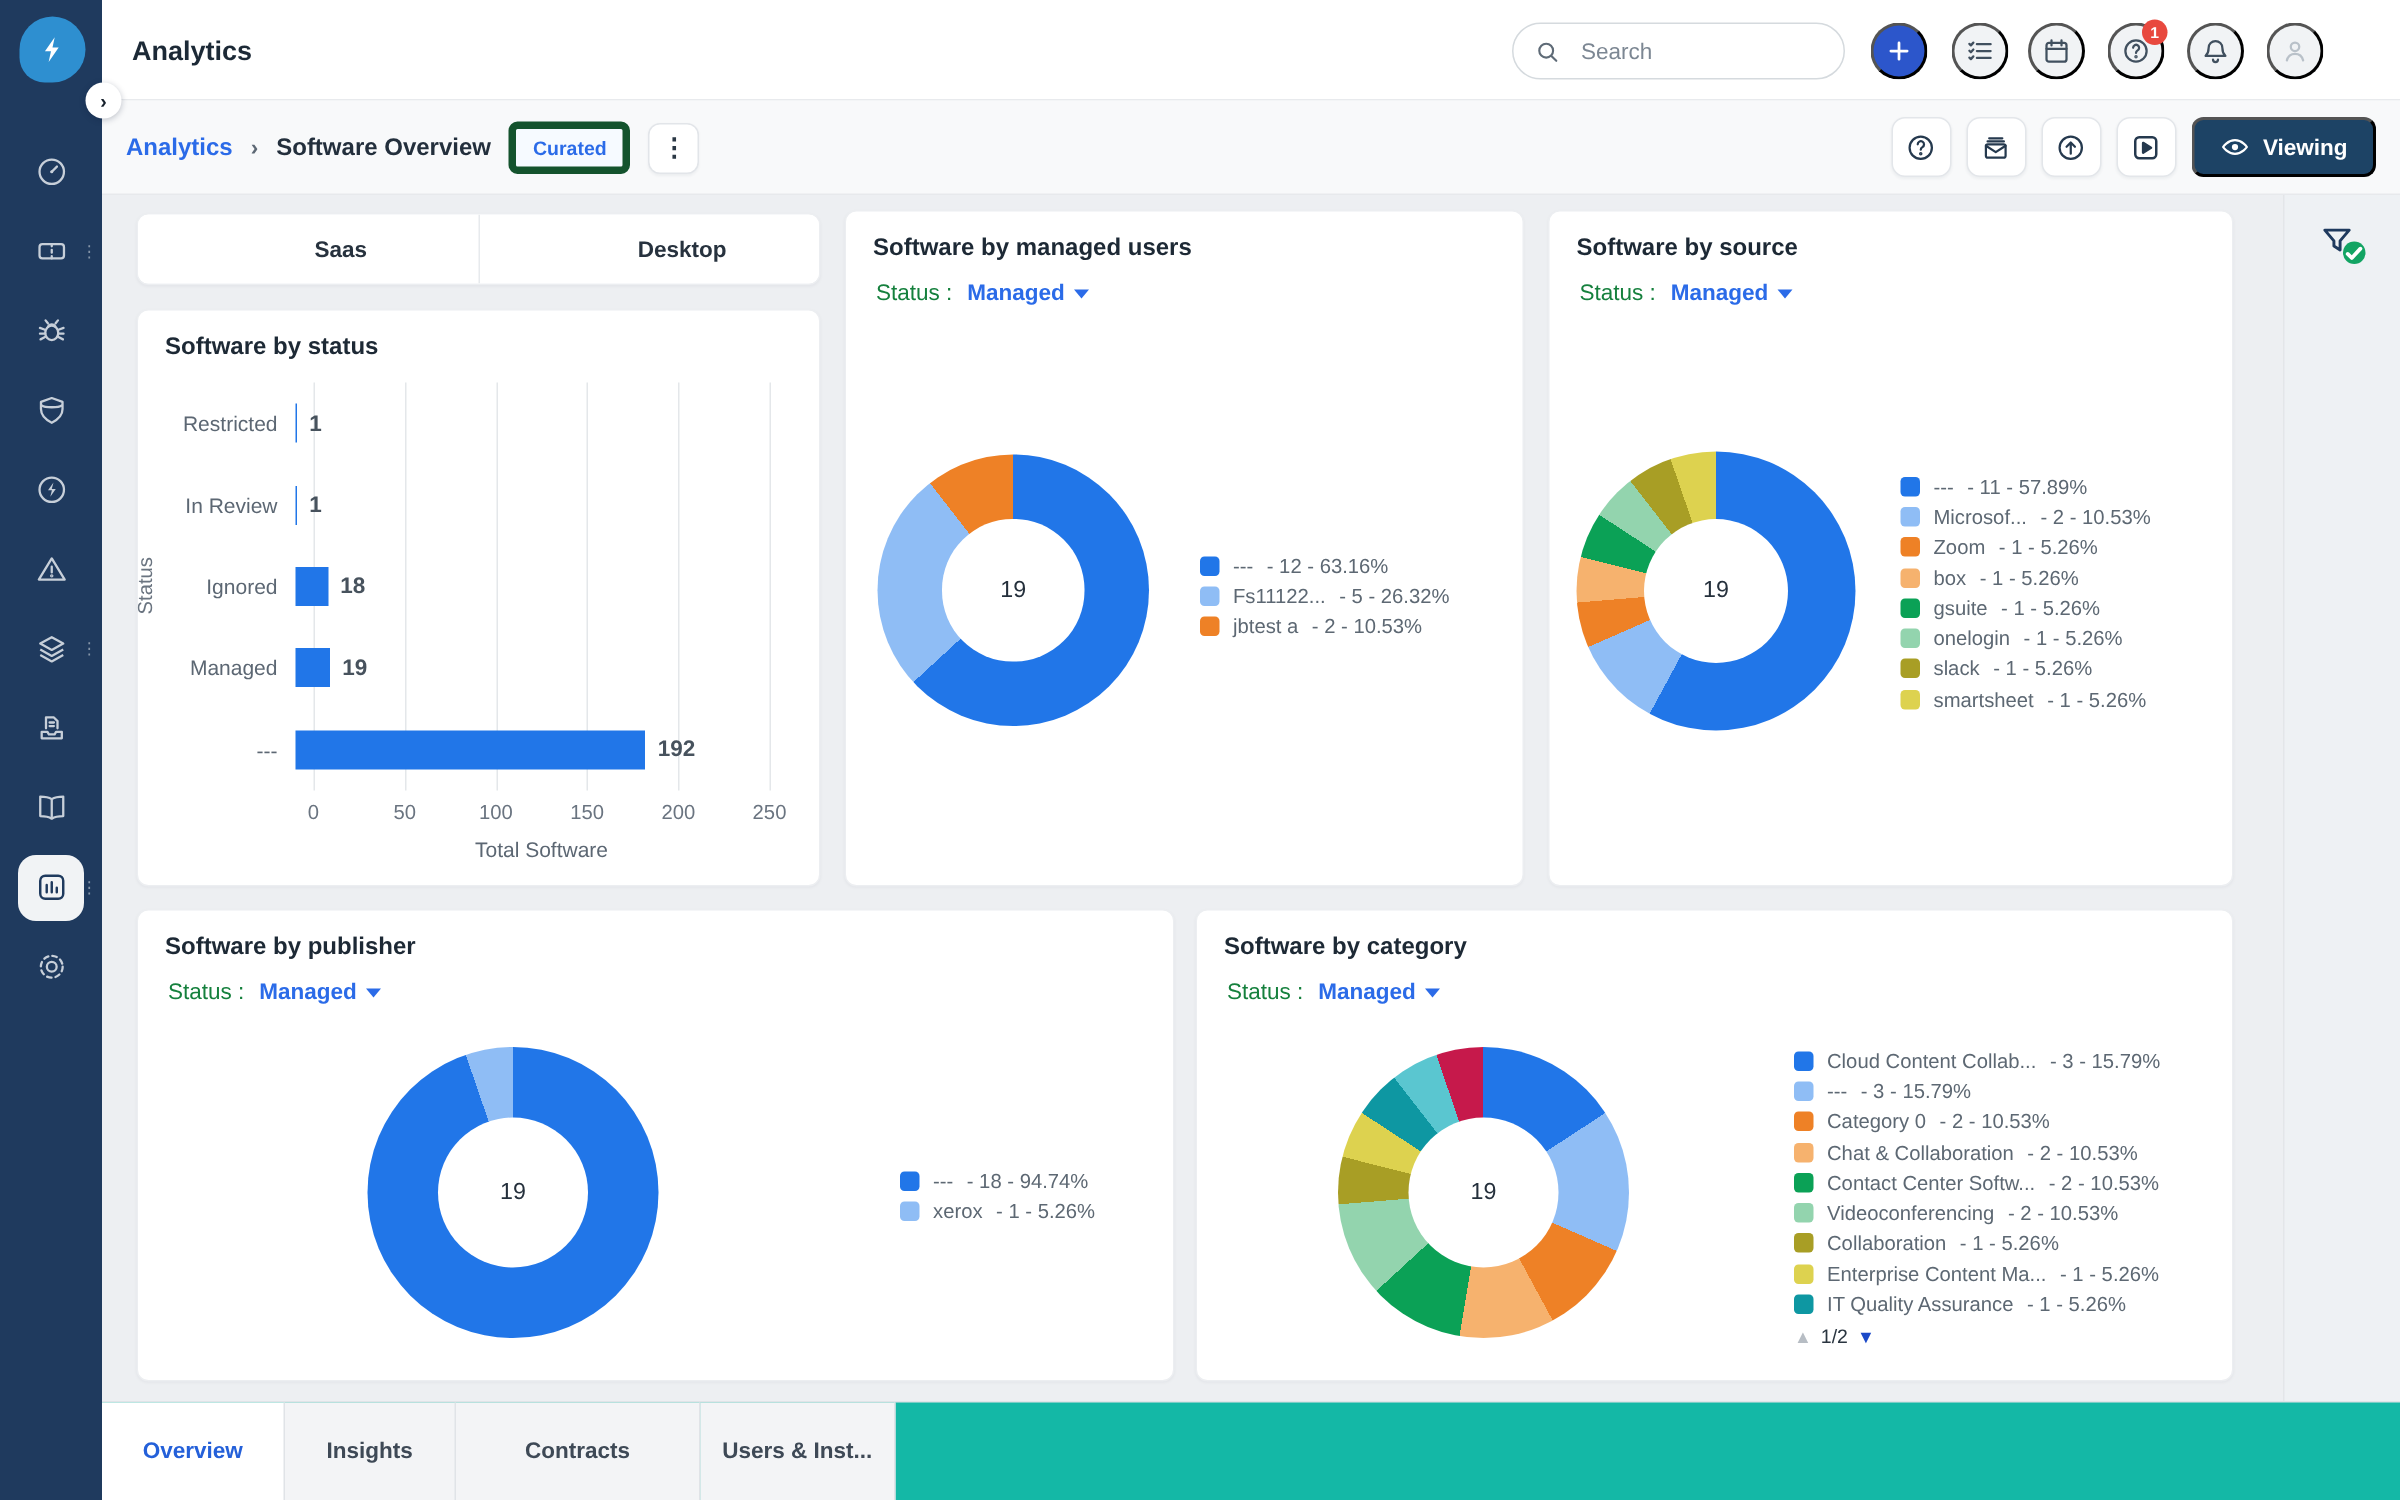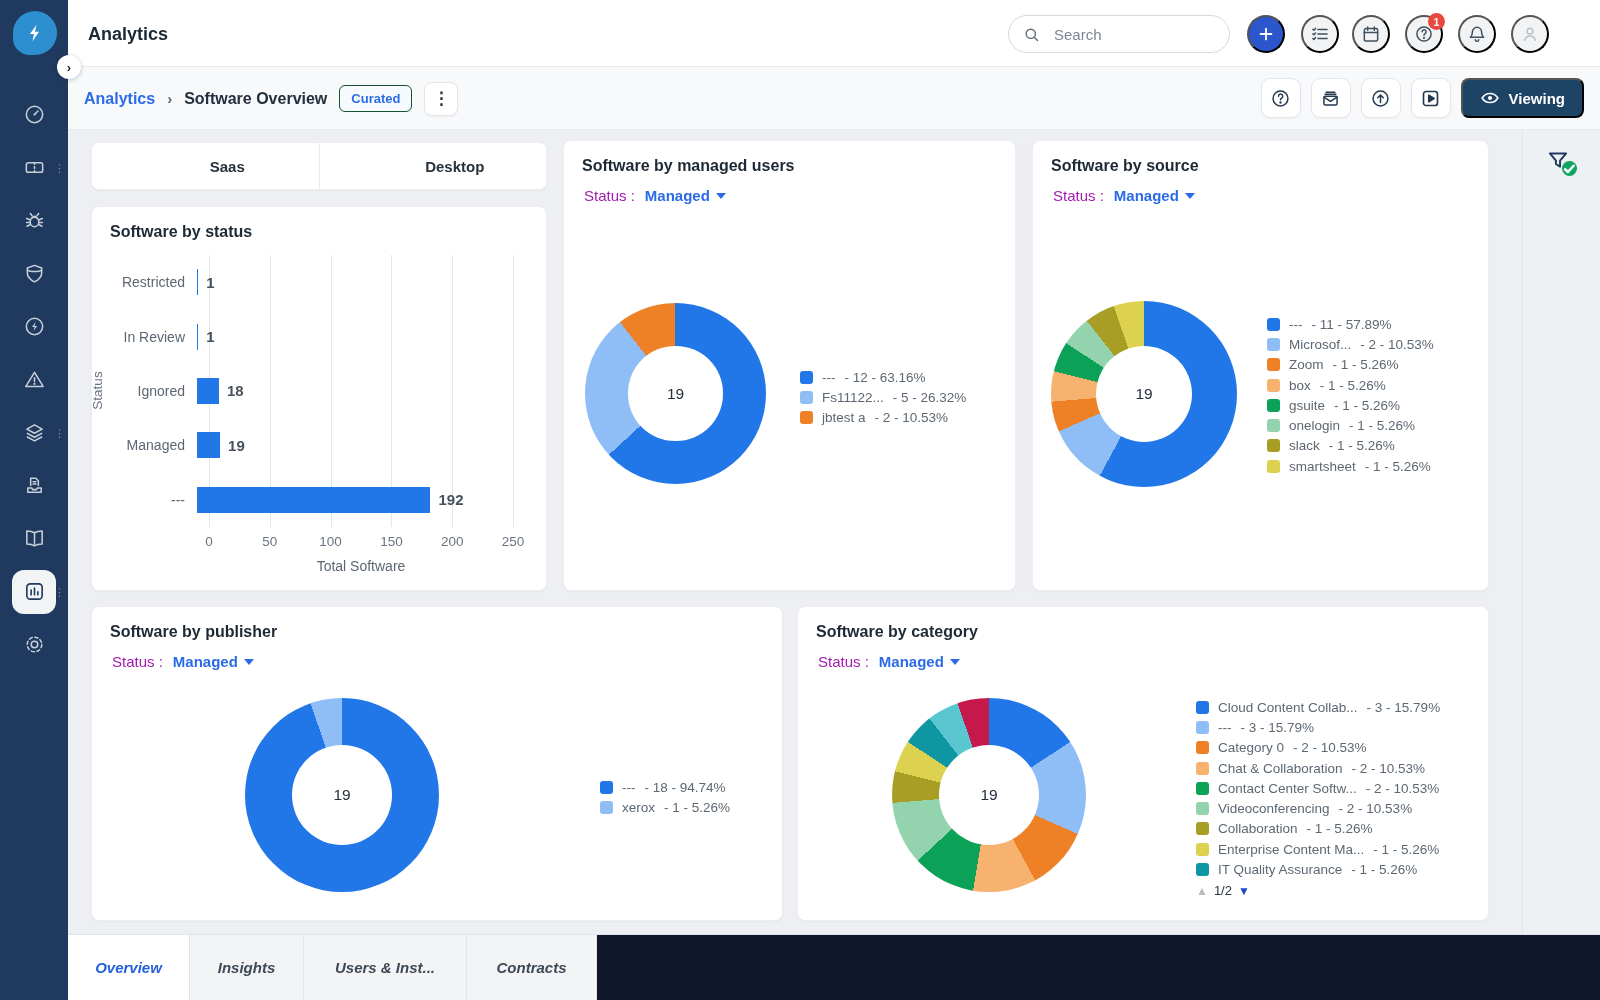--- a/index.html
+++ b/index.html
@@ -33,21 +33,21 @@
   .tb-btn svg { width:20px; height:20px; }
   .badge-red { position:absolute; right:-4px; top:-4px; min-width:17px; height:17px; border-radius:9px; background:#e8483e;
                color:#fff; font-size:10.5px; font-weight:700; display:flex; align-items:center; justify-content:center; padding:0 4px; }
 
   
   .crumbbar { position:absolute; left:68px; top:67px; width:1532px; height:63px; background:#f8f9fa; border-bottom:1px solid #e7e9ec; z-index:5; }
   .crumb-left { position:absolute; left:16px; top:0; height:63px; display:flex; align-items:center; gap:12px; }
   .crumb-link { font-size:16px; font-weight:700; color:#2b6be8; }
   .crumb-sep { color:#5d6understand8; color:#5d6874; font-size:15px; font-weight:700; }
   .crumb-page { font-size:16px; font-weight:700; color:#232f3c; }
-  .badge-curated { font-size:13px; font-weight:600; color:#2b6be8; background:#f6faff; border:1px solid #14532d; border-radius:6px; padding:5px 11px; }
+  .badge-curated { font-size:13px; font-weight:600; color:#2b6be8; background:#f6faff; border:5px solid #14532d; border-radius:6px; padding:5px 11px; }
   .kebab-btn { width:34px; height:34px; background:#fff; border:1px solid #e2e5e9; border-radius:8px; display:flex; align-items:center;
                justify-content:center; font-size:17px; font-weight:700; color:#2a3744; box-shadow:0 1px 2px rgba(20,35,60,.05); }
   .crumb-right { position:absolute; right:16px; top:11px; display:flex; align-items:center; gap:10px; }
   .cr-btn { width:40px; height:40px; background:#fff; border:1px solid #e3e6ea; border-radius:9px; display:flex; align-items:center;
             justify-content:center; color:#25394e; box-shadow:0 1px 2px rgba(20,35,60,.05); }
   .cr-btn svg { width:21px; height:21px; }
   .viewing-btn { height:40px; padding:0 17px; border-radius:8px; background:#1d4365; color:#fff; display:flex; align-items:center;
                  gap:9px; font-size:15px; font-weight:700; }
   .viewing-btn svg { width:20px; height:20px; }
 
@@ -55,21 +55,21 @@
   .rightrail { position:absolute; left:1522px; top:130px; width:78px; height:804px; background:#eef1f4; border-left:1px solid #e3e6e9; z-index:4; }
   .rail-filter { position:absolute; left:22px; top:18px; width:28px; height:28px; color:#1f3a5e; }
   .rail-filter svg { width:26px; height:26px; }
   .rail-check { position:absolute; right:-4px; bottom:0; width:15px; height:15px; background:#12a463; border-radius:50%;
                 display:flex; align-items:center; justify-content:center; }
 
   
   .card { position:absolute; background:#fff; border-radius:8px; border:1px solid #eceef1; box-shadow:0 1px 2px rgba(20,35,60,.04); }
   .card-title { position:absolute; left:18px; top:16px; font-size:16px; font-weight:700; color:#1d2935; }
   .filter-row { position:absolute; left:20px; top:46px; display:flex; align-items:center; gap:10px; font-size:15px; }
-  .filter-label { color:#a21caf; }
+  .filter-label { color:#15803d; }
   .filter-value { color:#2b6be8; font-weight:700; display:flex; align-items:center; gap:6px; }
   .caret-down { width:0; height:0; border-left:5px solid transparent; border-right:5px solid transparent; border-top:6px solid #2b6be8; display:inline-block; }
 
   
   .ptabs { left:91px; top:142px; width:456px; height:48px; display:flex; overflow:hidden; }
   .ptab { flex:1; display:flex; align-items:center; justify-content:center; font-size:15px; font-weight:600; color:#27323e; background:#fff;padding-left:44px; }
   .ptab + .ptab { border-left:1px solid #e7eaed; }
 
   
   .status-card { left:91px; top:206px; width:456px; height:385px; }
@@ -99,21 +99,21 @@
   .legend { position:absolute; list-style:none; }
   .legend li { display:flex; align-items:center; gap:9px; height:20.3px; font-size:13.5px; color:#5d6873; white-space:nowrap; }
   .legend .sw { width:13px; height:13px; border-radius:3px; flex:0 0 auto; }
   .legend .lg-label { color:#5d6873; }
   .legend .lg-val { color:#5d6873; }
   .pager { position:absolute; display:flex; align-items:center; gap:6px; font-size:13px; color:#2a3540; }
   .pager .up { color:#b7bdc4; font-size:12px; }
   .pager .down { color:#1b49c8; font-size:12px; }
 
   
-  .bottombar { position:absolute; left:68px; top:934px; width:1532px; height:66px; background:#0f172a; border-top:1px solid #e0e3e7; z-index:5; display:flex;font-style:italic; }
+  .bottombar { position:absolute; left:68px; top:934px; width:1532px; height:66px; background:#14b8a6; border-top:1px solid #e0e3e7; z-index:5; display:flex; }
   .btab { height:100%; display:flex; align-items:center; justify-content:center; font-size:15px; font-weight:600; color:#3e4956;
           background:#f3f4f6; border-right:1px solid #e0e3e7; }
   .btab.active { background:#fff; color:#2460d9; font-weight:700; }
   .btab:nth-child(1){ width:122px; } .btab:nth-child(2){ width:114px; } .btab:nth-child(3){ width:163px; } .btab:nth-child(4){ width:130px; }
 </style>
 </head>
 <body>
 
 <div id="app">
 
@@ -560,17 +560,17 @@
     <div class="pager" style="left:398px; top:276px">
       <span class="up">▲</span>
       <span>1/2</span>
       <span class="down">▼</span>
     </div>
   </section>
 
   <div class="bottombar">
     <div class="btab active">Overview</div>
     <div class="btab">Insights</div>
+    <div class="btab">Contracts</div>
     <div class="btab">Users &amp; Inst...</div>
-    <div class="btab">Contracts</div>
   </div>
 
 </div>
 
 </body></html>

